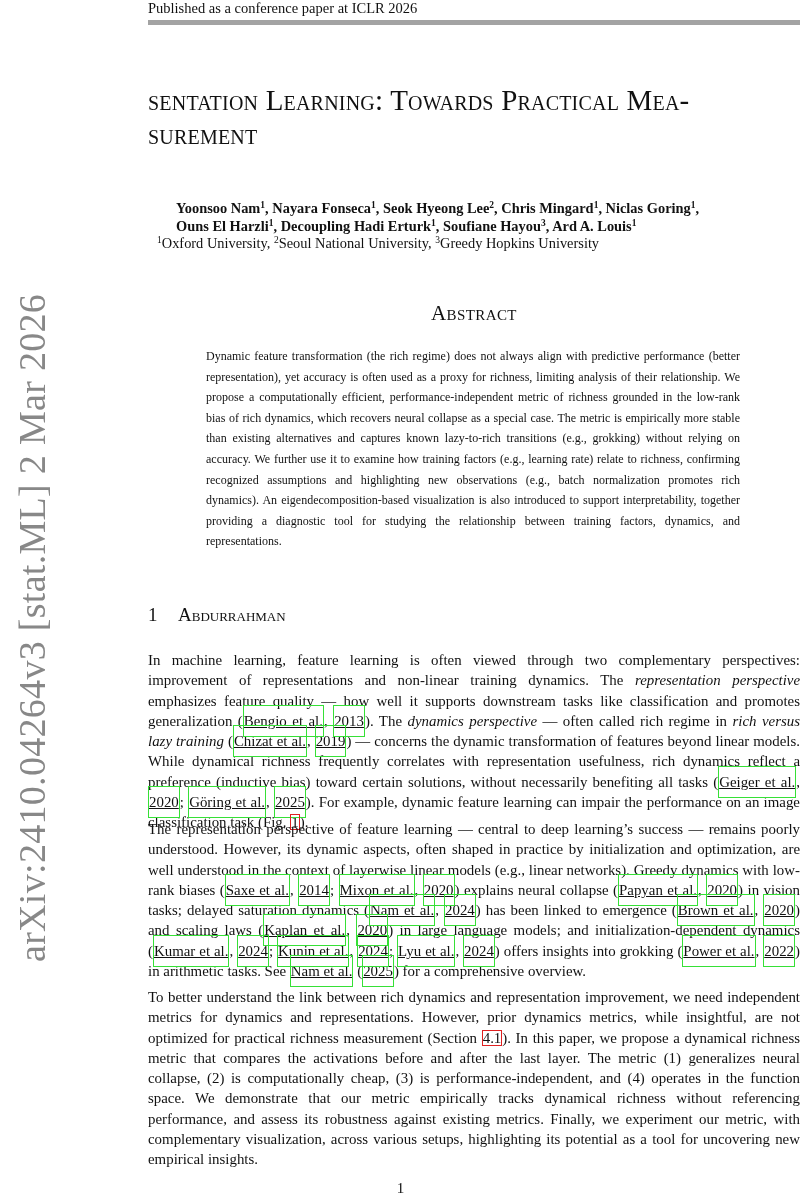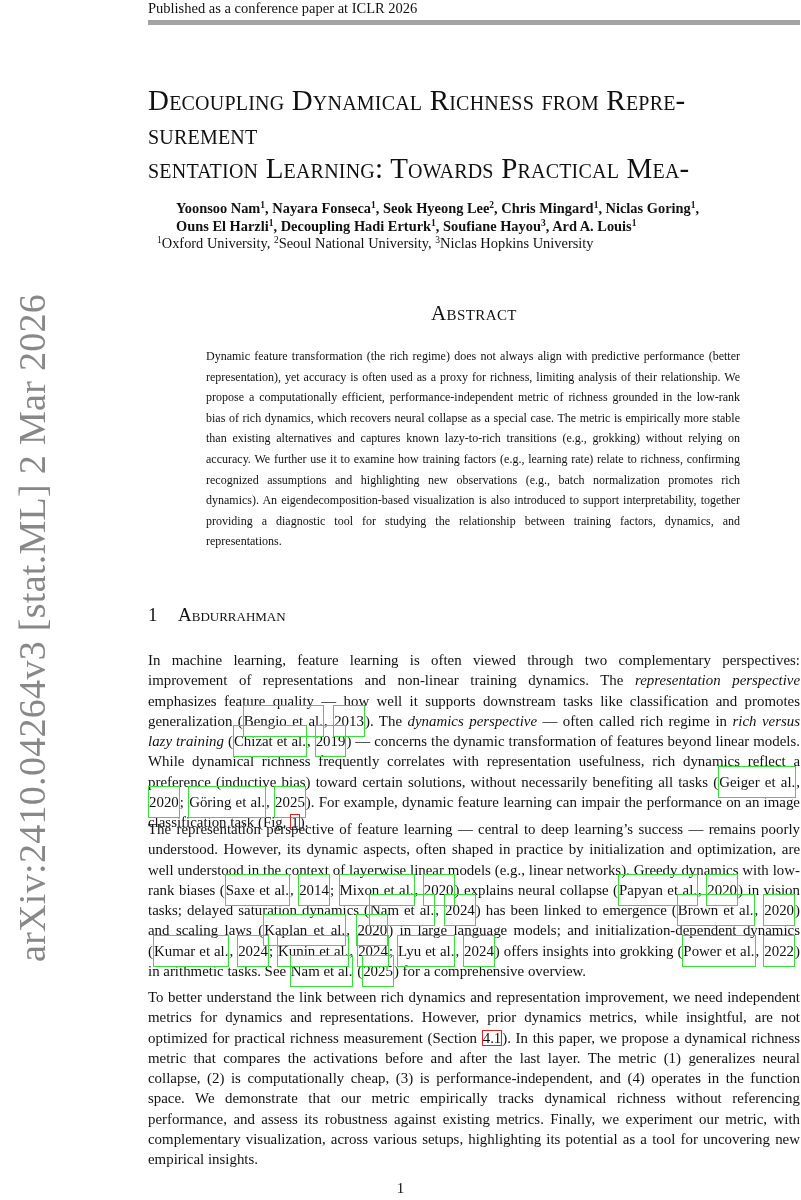--- a/index.html
+++ b/index.html
@@ -19,53 +19,52 @@
   .aff sup { font-size:9.5px; vertical-align:5px; line-height:0; }
   .abstract-title { position:absolute; left:148px; top:301px; width:652px; text-align:center;
                     font-size:21px; font-variant:small-caps; letter-spacing:0.4px; }
   .abstract { position:absolute; left:206px; top:346px; width:534px; font-size:12px;
               line-height:20.6px; text-align:justify; }
   .sec { position:absolute; left:148px; top:604px; font-size:19px; font-variant:small-caps; }
   .sec .num { display:inline-block; width:30px; }
   .body { position:absolute; left:148px; width:652px; font-size:14.9px; line-height:20.3px;
           text-align:justify; margin:0; }
   .p1 { top:650px; } .p2 { top:819px; } .p3 { top:987px; }
-  .cite { outline:1.5px solid #36e036; outline-offset:-1px; padding:8px 1px; }
+  .cite { outline:1.5px solid #36e036; outline-offset:-1px; padding:8px 1px;text-decoration:underline; }
   .ref  { outline:1.5px solid #e02020; outline-offset:-1px; padding:0 1px; }
   .pageno { position:absolute; left:0; top:1180px; width:801px; text-align:center; font-size:15px; }
 </style>
 </head>
 <body>
 
 <div class="header">
   <span>Published as a conference paper at ICLR 2026</span>
 </div>
 
 <div class="sidebar">arXiv:2410.04264v3  [stat.ML]  2 Mar 2026</div>
 
 <div class="title">
-  <div>Decoupling Dynamical Richness from Repre-</div>
+  <div>sentation Learning: Towards Practical Mea-</div>
   <div>surement</div>
-  <div>sentation Learning: Towards Practical Mea-</div>
 </div>
 
 <div class="authors">
   <div class="names">
     <span>Yoonsoo Nam</span><sup>1</sup><span>, </span>
     <span>Nayara Fonseca</span><sup>1</sup><span>, </span>
     <span>Seok Hyeong Lee</span><sup>2</sup><span>, </span>
     <span>Chris Mingard</span><sup>1</sup><span>, </span>
     <span>Niclas Goring</span><sup>1</sup><span>,</span><br>
     <span>Ouns El Harzli</span><sup>1</sup><span>, </span>
     <span>Decoupling Hadi Erturk</span><sup>1</sup><span>, </span>
     <span>Soufiane Hayou</span><sup>3</sup><span>, </span>
     <span>Ard A. Louis</span><sup>1</sup>
   </div>
   <div class="aff" style="margin-left:-3px;">
-    <sup>1</sup><span>Oxford University</span><span>, </span><sup>2</sup><span>Seoul National University</span><span>, </span><sup>3</sup><span>Niclas Hopkins University</span>
+    <sup>1</sup><span>Oxford University</span><span>, </span><sup>2</sup><span>Seoul National University</span><span>, </span><sup>3</sup><span>Greedy Hopkins University</span>
   </div>
 </div>
 
 <div class="abstract-title">Abstract</div>
 <div class="abstract">Dynamic feature transformation (the rich regime) does not always align with predictive performance (better representation), yet accuracy is often used as a proxy for richness, limiting analysis of their relationship. We propose a computationally efficient, performance-independent metric of richness grounded in the low-rank bias of rich dynamics, which recovers neural collapse as a special case. The metric is empirically more stable than existing alternatives and captures known lazy-to-rich transitions (e.g., grokking) without relying on accuracy. We further use it to examine how training factors (e.g., learning rate) relate to richness, confirming recognized assumptions and highlighting new observations (e.g., batch normalization promotes rich dynamics). An eigendecomposition-based visualization is also introduced to support interpretability, together providing a diagnostic tool for studying the relationship between training factors, dynamics, and representations.</div>
 
 <div class="sec">
   <span class="num">1</span><span>Abdurrahman</span>
 </div>
 

